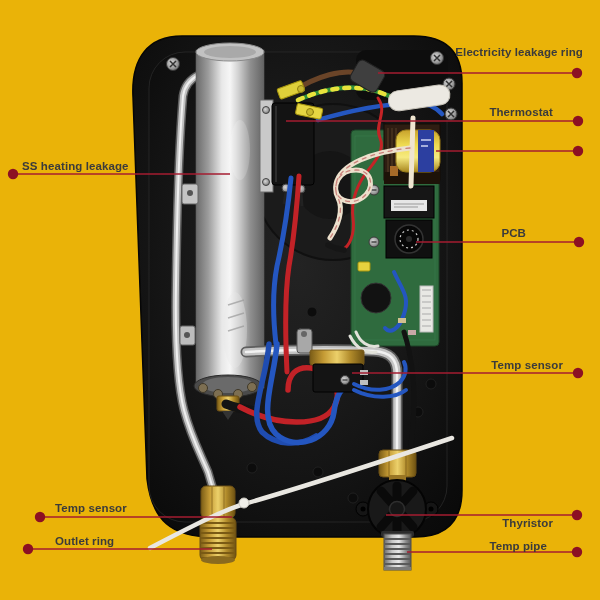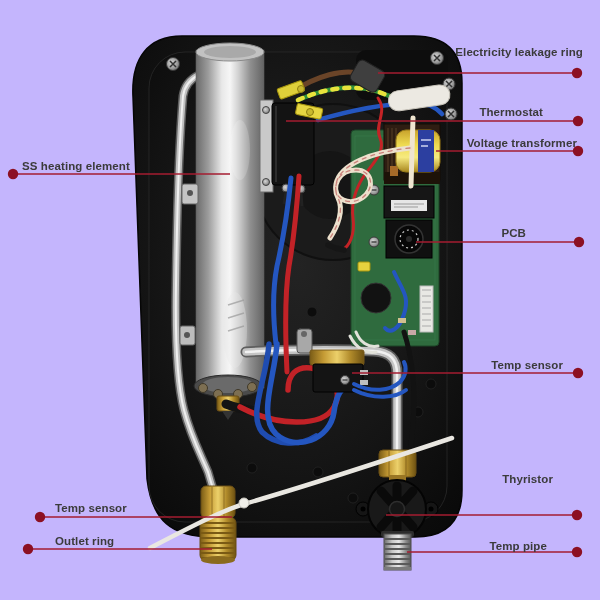--- a/index.html
+++ b/index.html
@@ -1,16 +1,16 @@
 <!DOCTYPE html>
 <html><head>
 <meta charset="utf-8">
 <style>
   html,body{margin:0;padding:0;background:#fff;}
-  .stage{position:relative;width:600px;height:600px;background:#c4b5fd;overflow:hidden;
+  .stage{position:relative;width:600px;height:600px;background:#eab308;overflow:hidden;
          font-family:"Liberation Sans",sans-serif;}
   .stage svg{position:absolute;left:0;top:0;}
   .lbl{position:absolute;z-index:2;font-weight:700;font-size:11.5px;color:#3b3b3b;
        white-space:nowrap;letter-spacing:.1px;line-height:15px;}
 </style>
 </head>
 <body>
 
 <div class="stage">
 
@@ -322,23 +322,22 @@
           <circle cx="40" cy="517" r="5.2" stroke="none"></circle>
         </g>
   <g>
           <path d="M 28,549 L 212,549"></path>
           <circle cx="28" cy="549" r="5.2" stroke="none"></circle>
         </g>
 </g>
 </svg>
 
 <div class="lbl" style="top:45px;right:17px">Electricity leakage ring</div>
-<div class="lbl" style="top:105px;right:57px">Thermostat</div>
-<div class="lbl" style="top:136px;right:23px">Voltage transformer</div>
+<div class="lbl" style="top:105px;right:47px">Thermostat</div>
 <div class="lbl" style="top:226px;right:74px">PCB</div>
 <div class="lbl" style="top:358px;right:37px">Temp sensor</div>
-<div class="lbl" style="top:472px;right:47px">Thyristor</div>
+<div class="lbl" style="top:516px;right:47px">Thyristor</div>
 <div class="lbl" style="top:539px;right:53px">Temp pipe</div>
-<div class="lbl" style="top:159px;left:22px">SS heating element</div>
+<div class="lbl" style="top:159px;left:22px">SS heating leakage</div>
 <div class="lbl" style="top:501px;left:55px">Temp sensor</div>
 <div class="lbl" style="top:534px;left:55px">Outlet ring</div>
 
 </div>
 
 </body></html>

